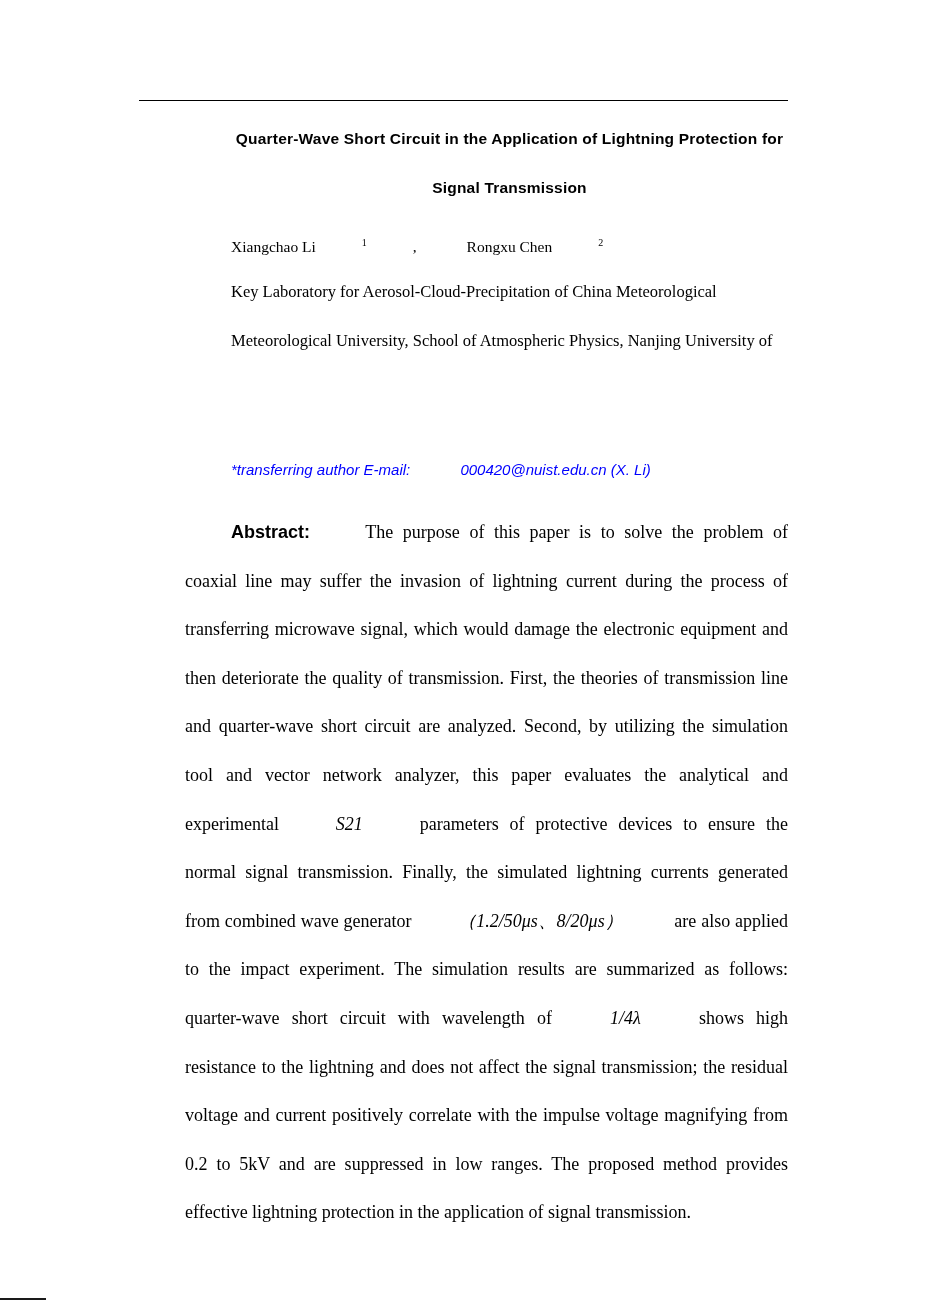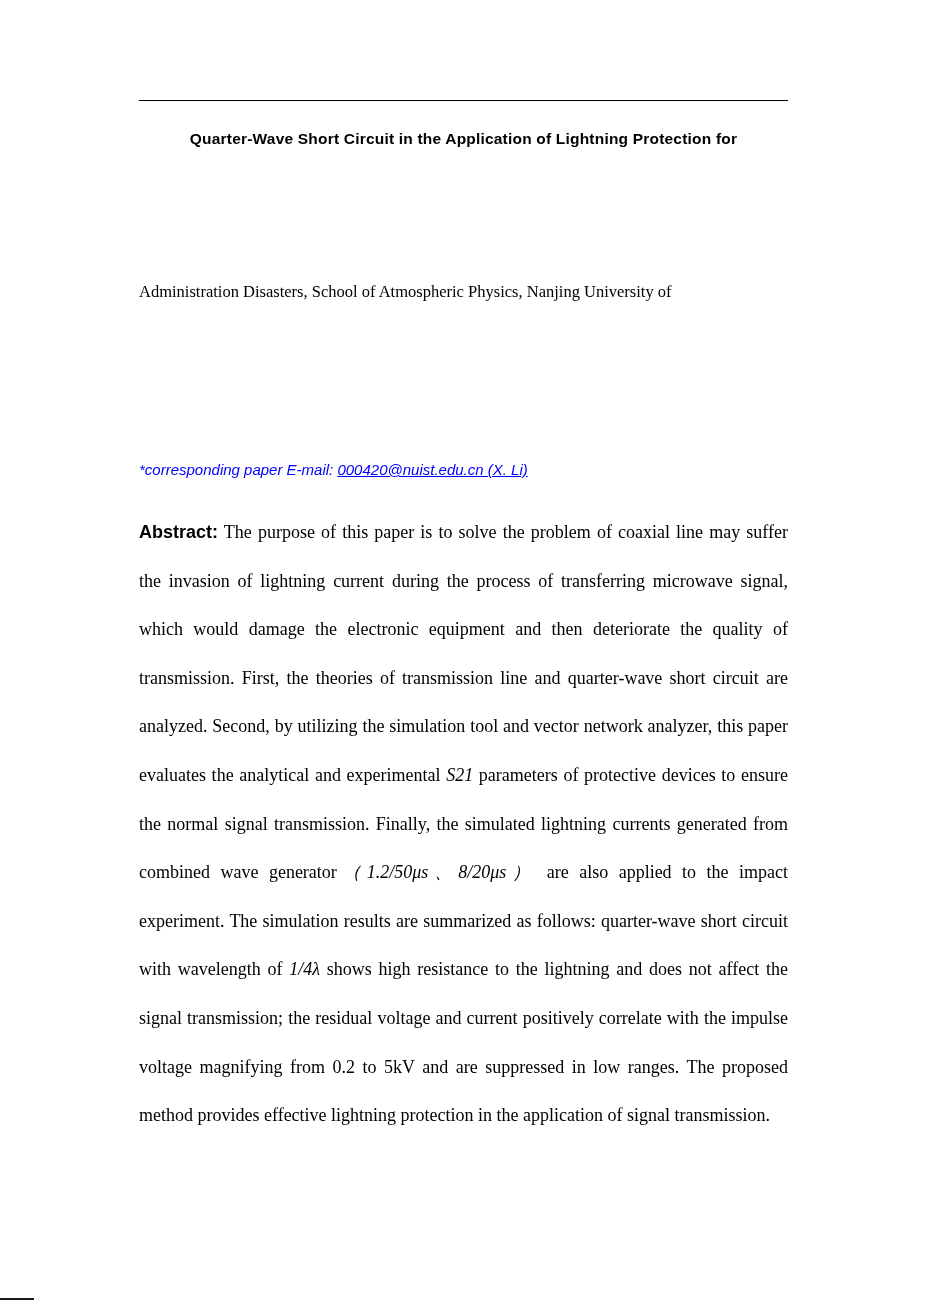--- a/index.html
+++ b/index.html
@@ -1,15 +1,15 @@
 <!DOCTYPE html>
 <html><head>
 <meta charset="utf-8">
 <style>
-  * { box-sizing: border-box; }
+  * { box-sizing: border-box; padding-left: 46px; }
   html, body { margin: 0; padding: 0; }
   body {
     width: 926px;
     height: 1309px;
     background: #ffffff;
     font-family: "Liberation Serif", serif;
     color: #000000;
   }
   .page {
     position: relative;
@@ -67,21 +67,20 @@
     width: 649px;
     font-family: "Liberation Sans", sans-serif;
     font-style: italic;
     font-size: 15px;
     line-height: 22px;
     color: #0000ff;
     white-space: nowrap;
   }
   .email-link {
     color: #0000ff;
-    text-decoration: underline;
     cursor: pointer;
     margin-top: 31px;
   }
   .abstract-block {
     position: absolute;
     left: 139px;
     top: 508px;
     width: 649px;
     font-size: 18px;
     line-height: 48.6px;
@@ -107,26 +106,29 @@
 </style>
 </head>
 <body>
 
 <div class="page">
 
   <div class="header-rule"></div>
 
   <div class="title-block">
     <div>Quarter-Wave Short Circuit in the Application of Lightning Protection for</div>
+    <div>Signal Transmission</div>
   </div>
 
+  <div class="authors-line"><span>Xiangchao Li</span><sup>1</sup><span>, </span><span>Rongxu Chen</span><sup>2</sup></div>
 
   <div class="affiliation-block">
-    <div>Administration Disasters, School of Atmospheric Physics, Nanjing University of</div>
+    <div>Key Laboratory for Aerosol-Cloud-Precipitation of China Meteorological</div>
+    <div>Meteorological University, School of Atmospheric Physics, Nanjing University of</div>
   </div>
 
-  <div class="corresponding-line"><span>*corresponding paper E-mail: </span><a class="email-link">000420@nuist.edu.cn (X. Li)</a></div>
+  <div class="corresponding-line"><span>*transferring author E-mail: </span><a class="email-link">000420@nuist.edu.cn (X. Li)</a></div>
 
   <div class="abstract-block"><span class="abstract-label">Abstract:</span><span> The purpose of this paper is to solve the problem of coaxial line may suffer the invasion of lightning current during the process of transferring microwave signal, which would damage the electronic equipment and then deteriorate the quality of transmission. First, the theories of transmission line and quarter-wave short circuit are analyzed. Second, by utilizing the simulation tool and vector network analyzer, this paper evaluates the analytical and experimental </span><span class="em">S21</span><span> parameters of protective devices to ensure the normal signal transmission. Finally, the simulated lightning currents generated from combined wave generator</span><span class="em">（1.2/50μs、8/20μs）</span><span> are also applied to the impact experiment. The simulation results are summarized as follows: quarter-wave short circuit with wavelength of </span><span class="em">1/4λ</span><span> shows high resistance to the lightning and does not affect the signal transmission; the residual voltage and current positively correlate with the impulse voltage magnifying from 0.2 to 5kV and are suppressed in low ranges. The proposed method provides effective lightning protection in the application of signal transmission.</span></div>
 
   <div class="page-corner-artifact"></div>
 
 </div>
 
 </body></html>

